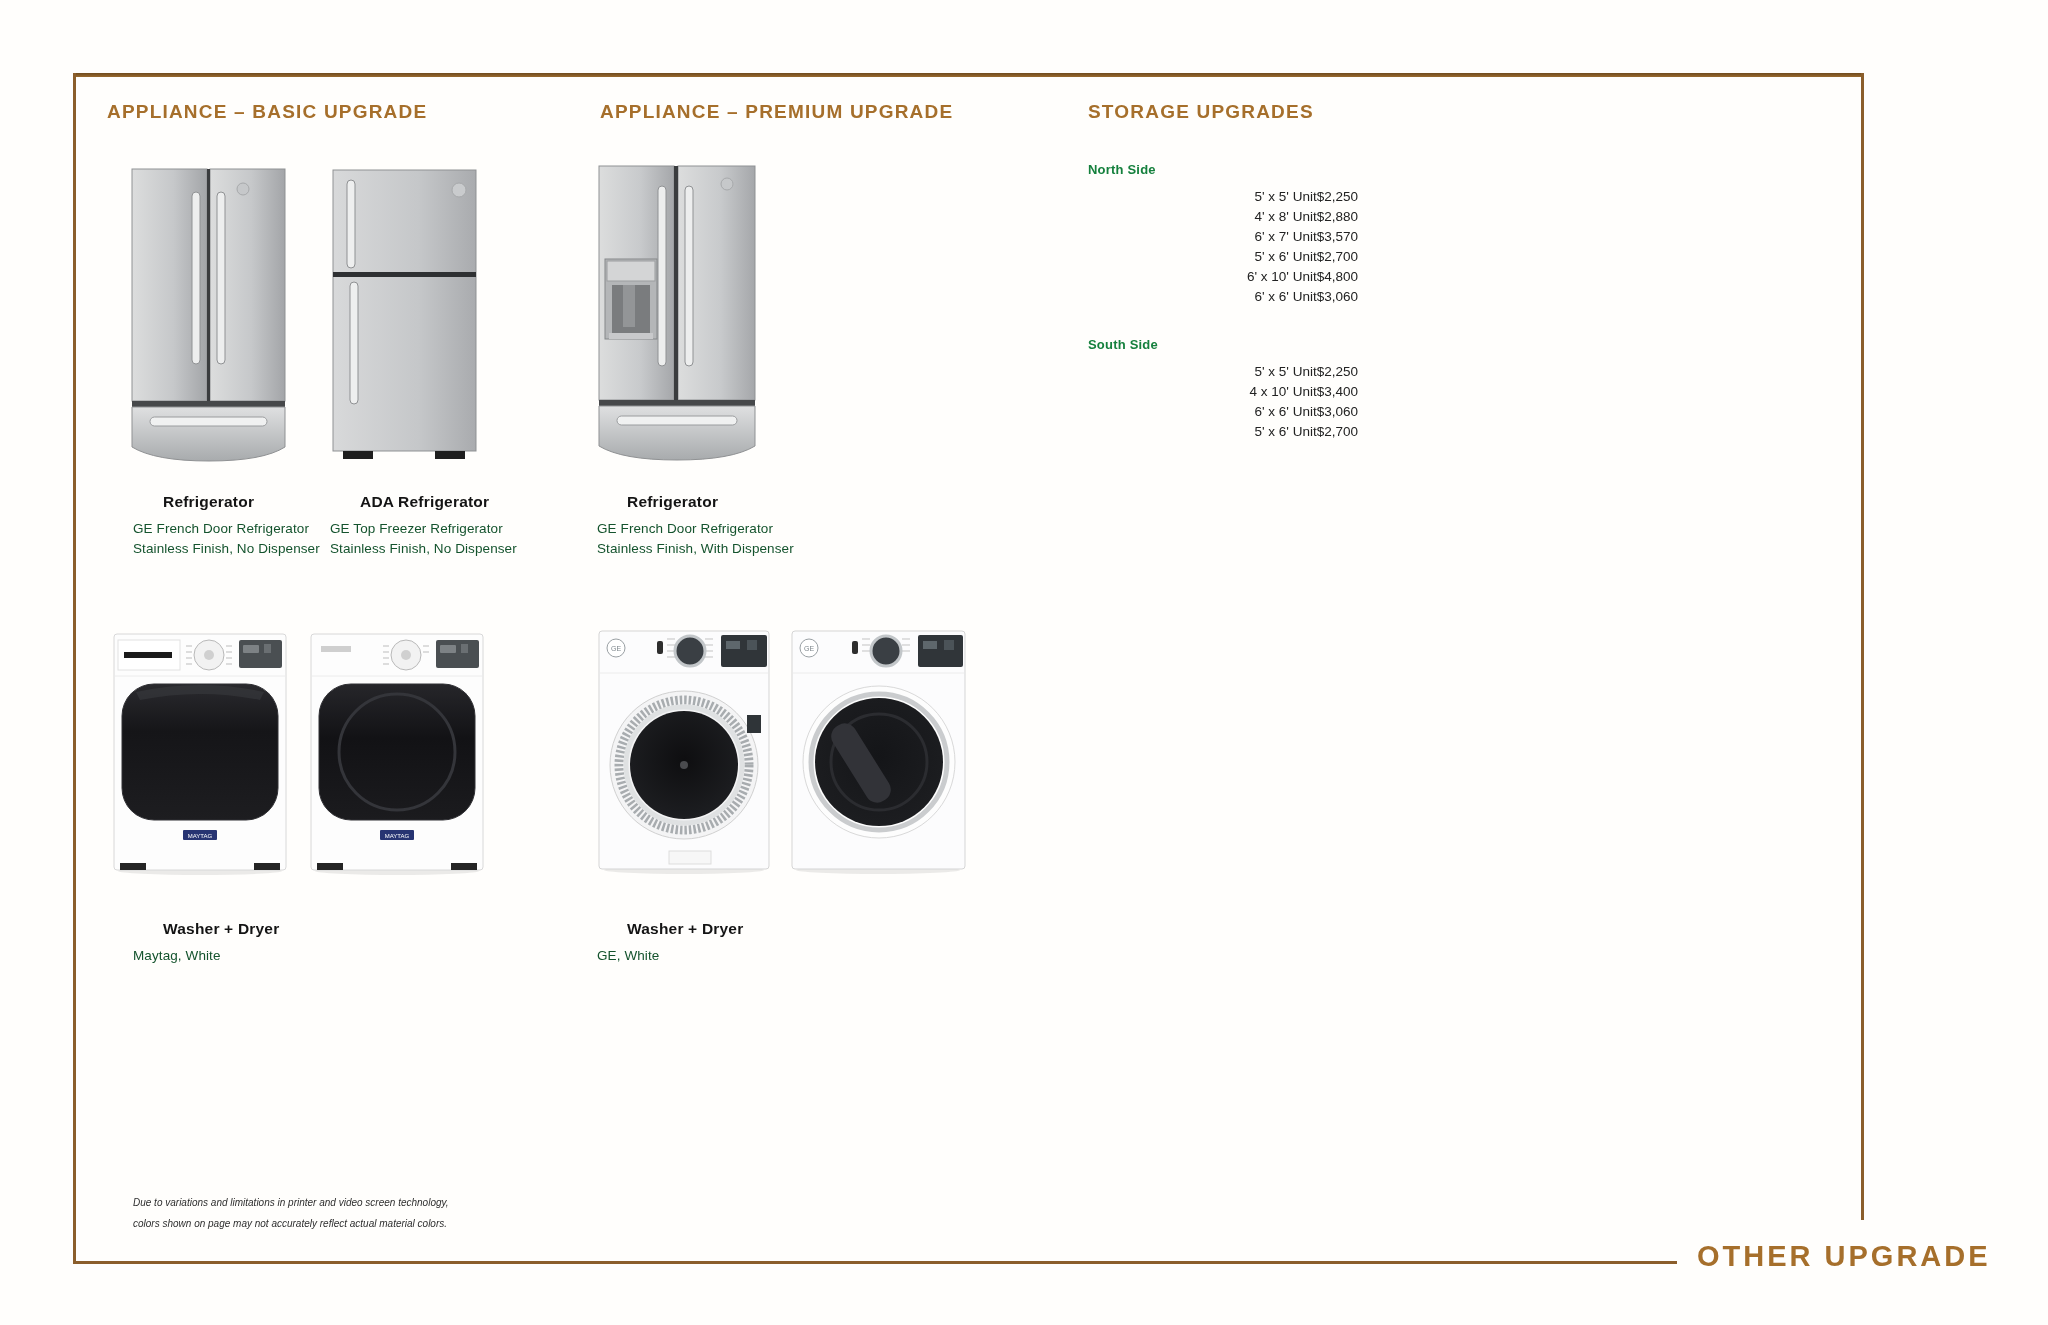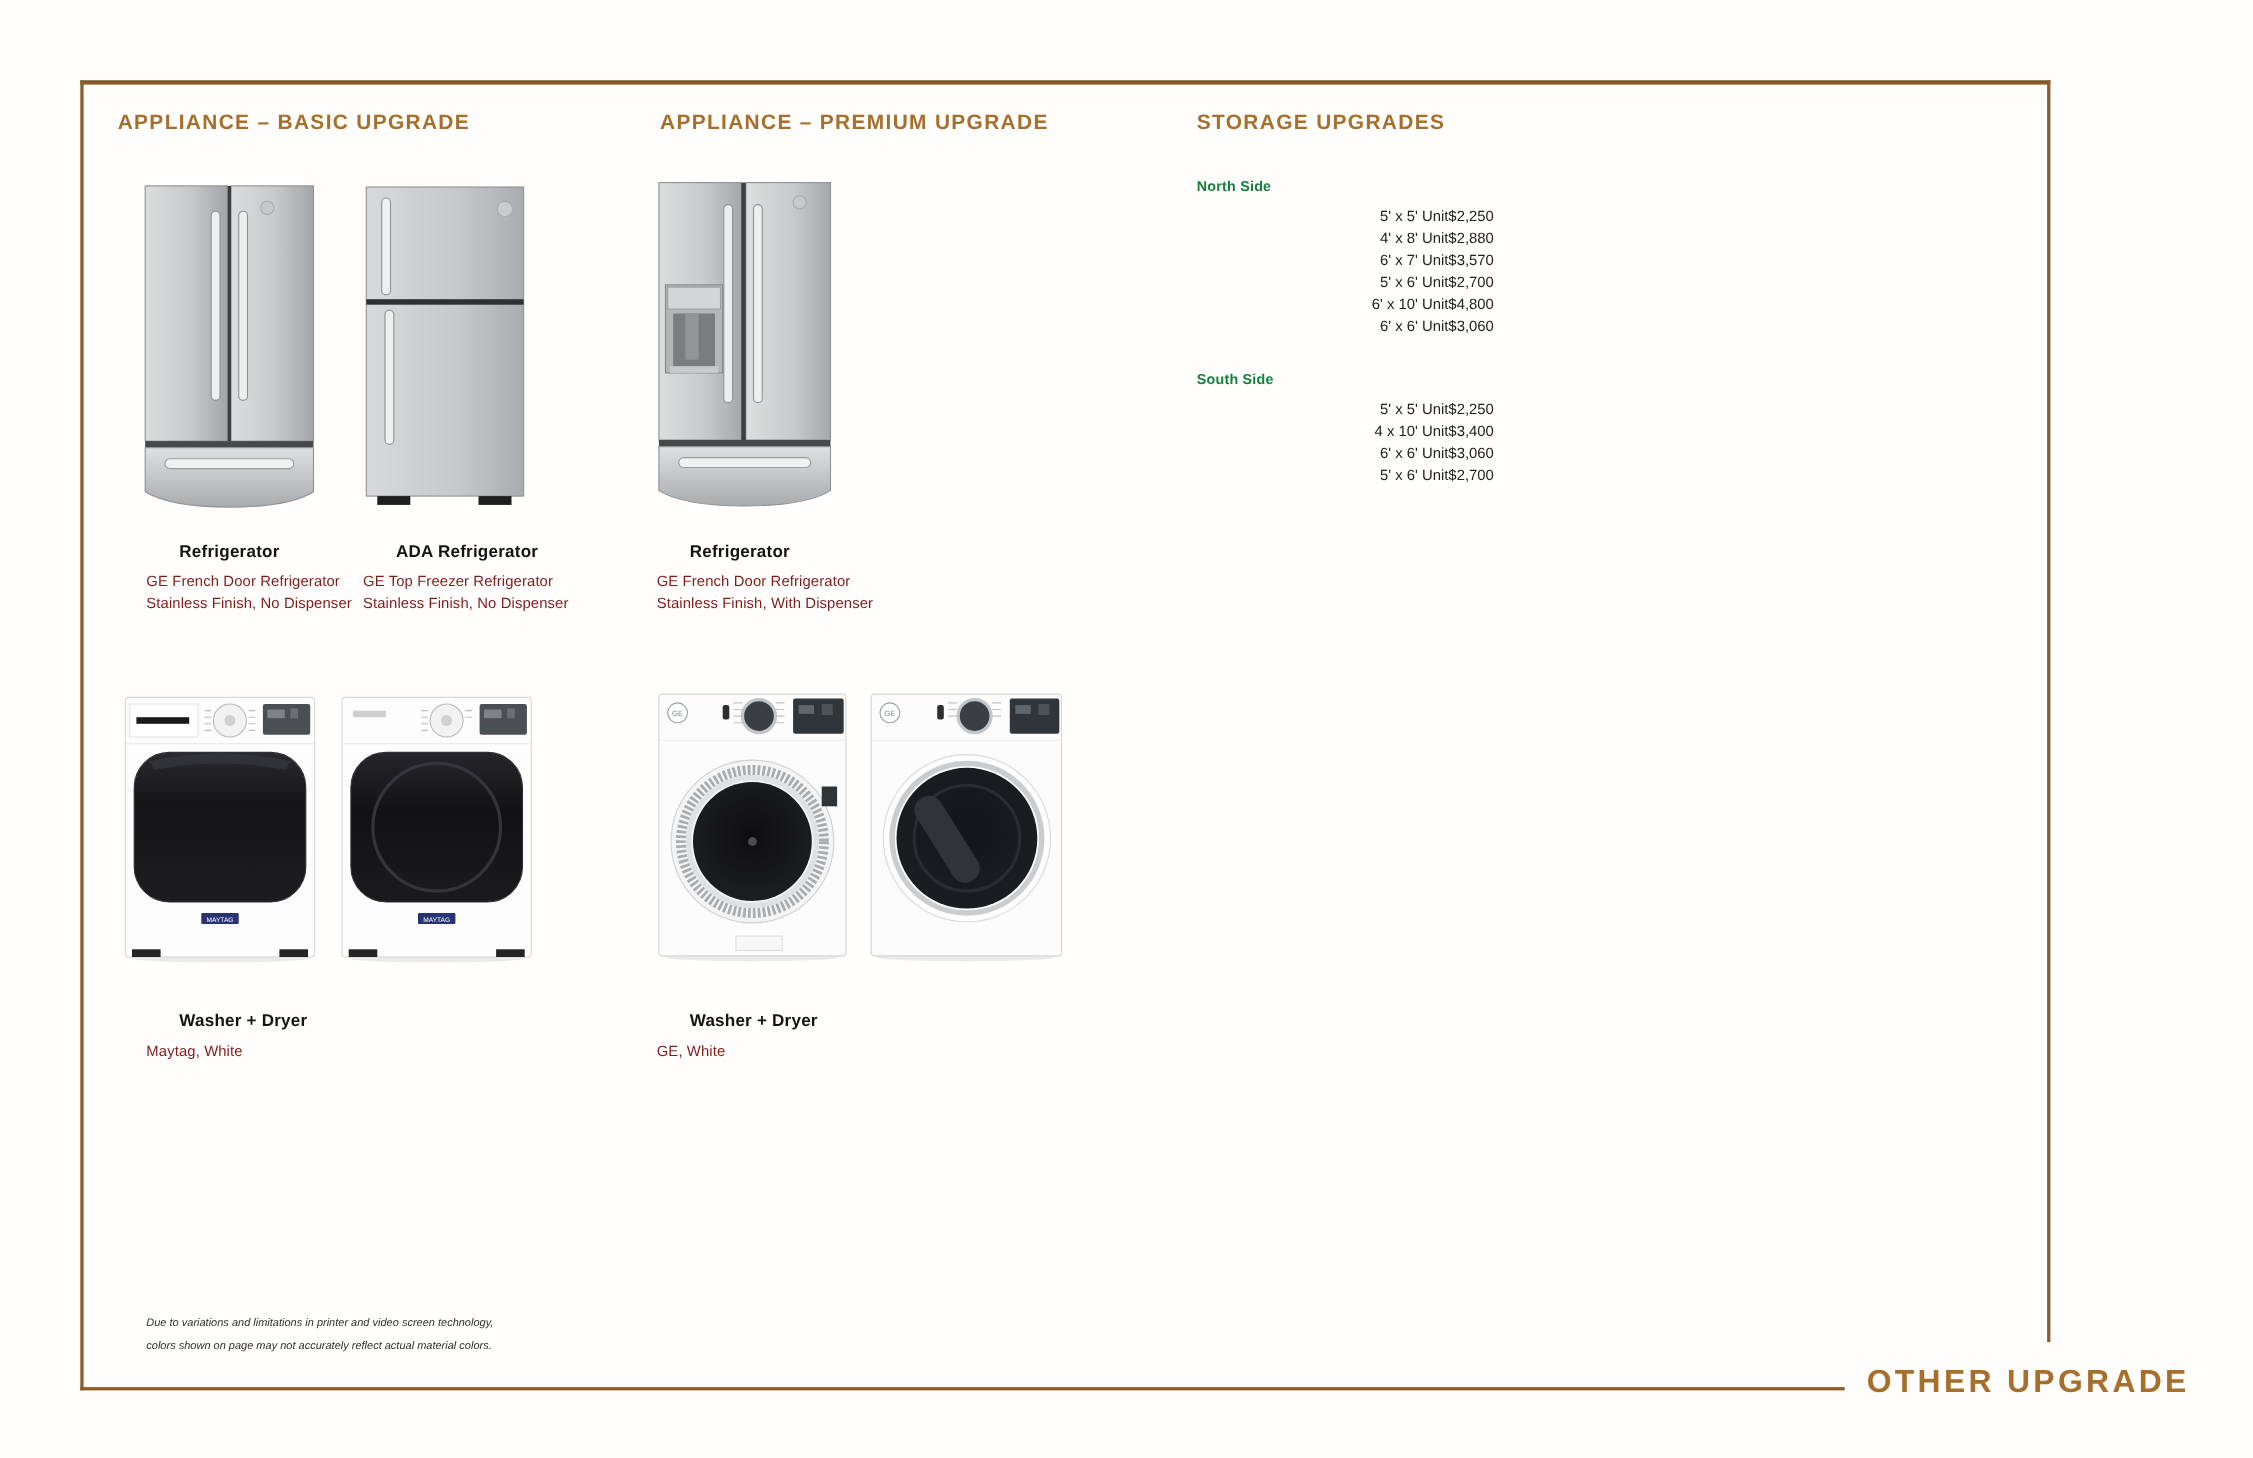--- a/index.html
+++ b/index.html
@@ -21,21 +21,21 @@
   .line-bottom{left:73px;top:1261px;width:1604px;height:3px;}
   
   .hdr{
     position:absolute;top:101px;
     font-size:19px;font-weight:bold;letter-spacing:1.2px;
     color:#a66f2b;white-space:nowrap;
   }
   
   .itemblock{position:absolute;white-space:nowrap;}
   .namelbl{font-size:15.5px;font-weight:bold;color:#141414;letter-spacing:0.2px;margin-left:30px;}
-  .desc{margin-top:8px;font-size:13.5px;line-height:20px;color:#7f1d1d;letter-spacing:0.1px;}
+  .desc{margin-top:8px;font-size:13.5px;line-height:20px;color:#14532d;letter-spacing:0.1px;}
   
   .storage-group{position:absolute;width:270px;}
   .storage-head{font-size:13px;font-weight:bold;color:#15803d;letter-spacing:0.2px;}
   .storage-rows{margin-top:10px;}
   .srow{font-size:13.5px;line-height:20px;color:#222;text-align:right;}
   .ssize{display:inline-block;width:117px;}
   .sprice{display:inline-block;}
   
   .disclaimer{
     position:absolute;left:133px;top:1192px;

